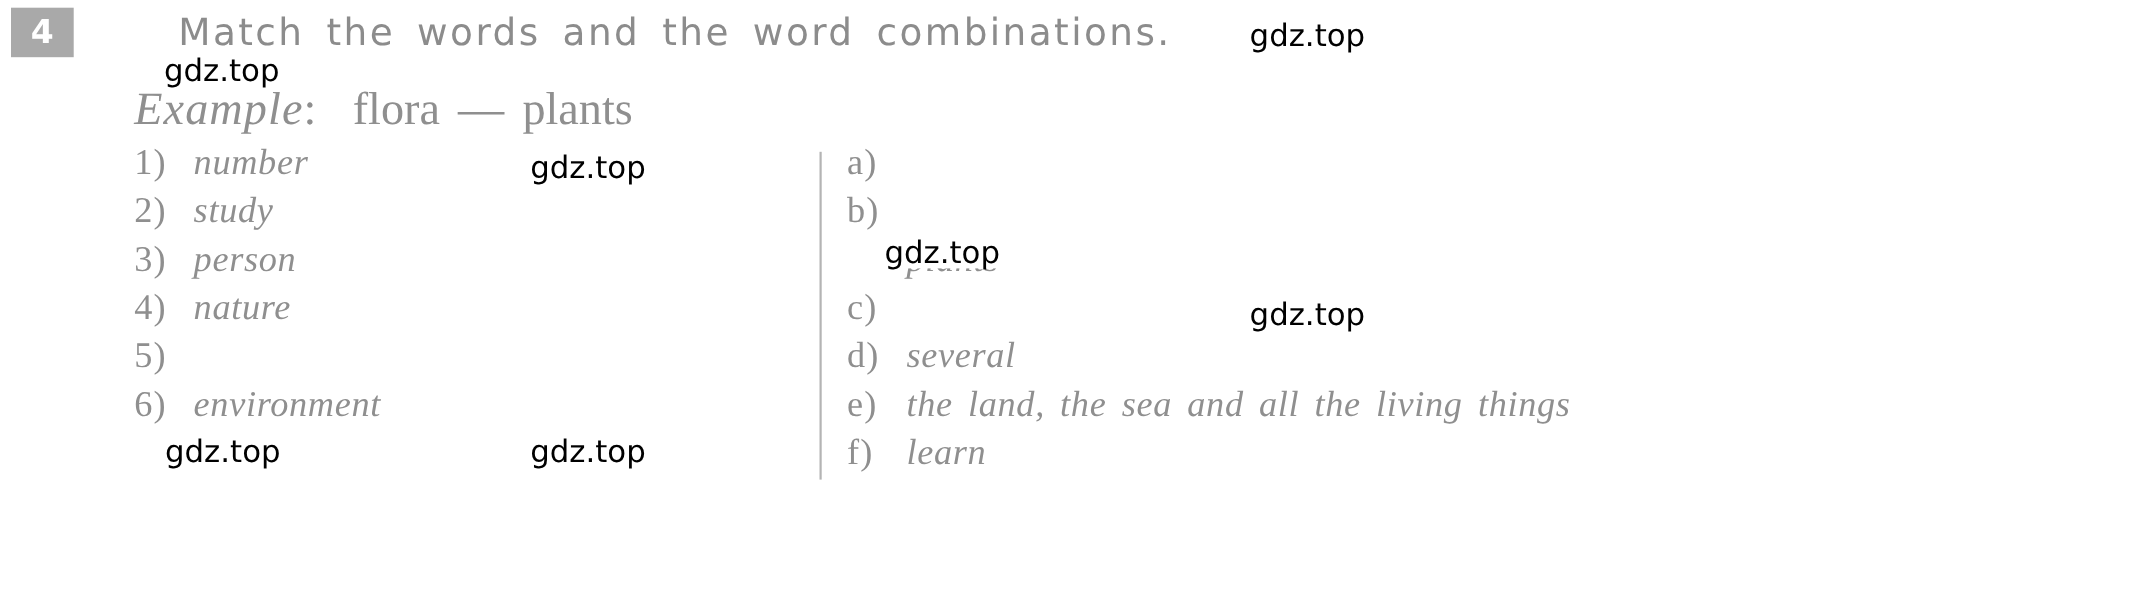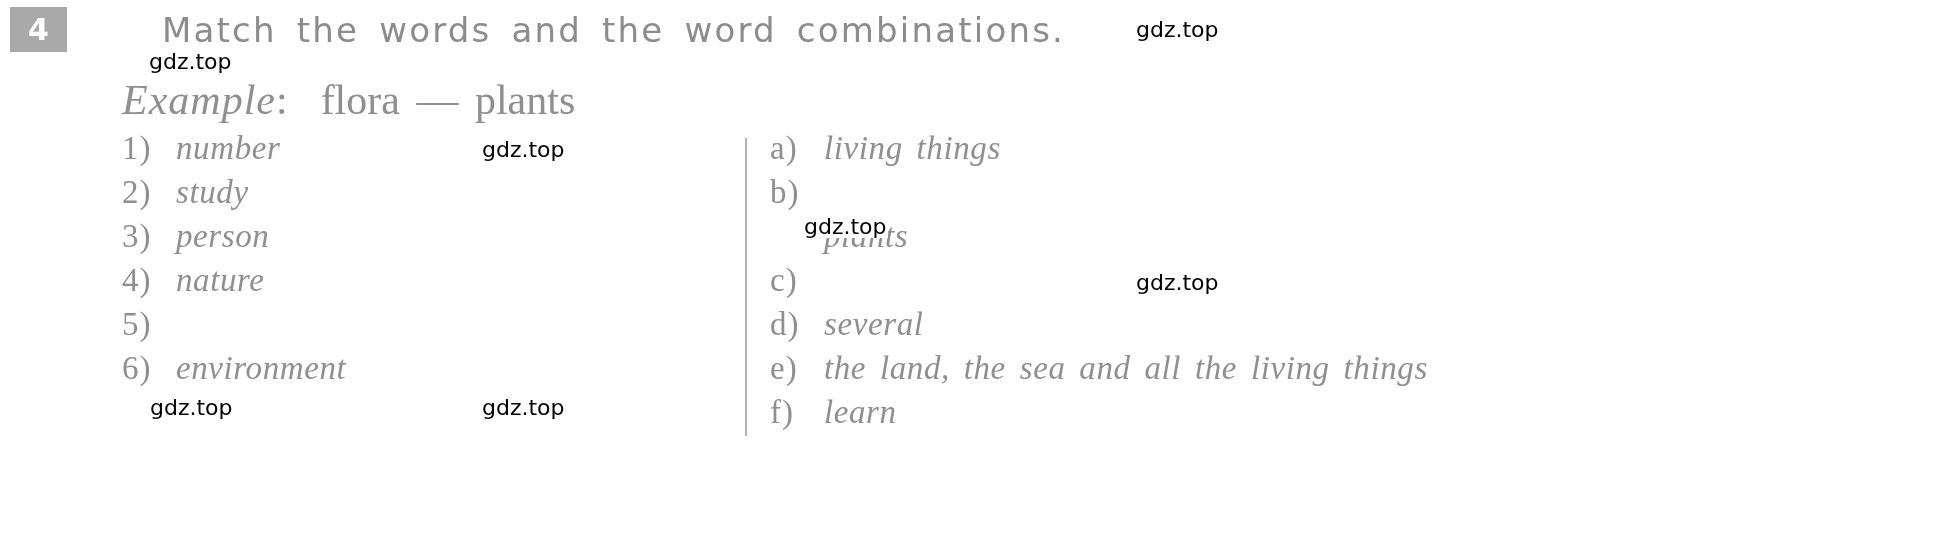--- a/index.html
+++ b/index.html
@@ -109,21 +109,21 @@
 
   .item.cont {
     height: 44px;
   }
   .item.cont .marker { visibility: hidden; }
 
   
   .wm {
     position: absolute;
     font-family: "DejaVu Sans", sans-serif;
-    font-size: 22px;
+    font-size: 28px;
     color: #000000;
     background: #ffffff;
     line-height: 1.05;
     white-space: nowrap;
     padding: 0 1px;
   }
 </style>
 </head>
 <body style="background: rgb(255, 255, 255);">
 
@@ -163,21 +163,20 @@
     </div>
     <div class="item" style="color: rgb(143, 143, 143);">
       <span class="marker">6)</span>
       <span class="text">environment</span>
     </div>
   </div>
 
   <div class="col" id="col-right">
     <div class="item" style="color: rgb(143, 143, 143);">
       <span class="marker">a)</span>
-      <span class="text">living things</span>
     </div>
     <div class="item" style="color: rgb(143, 143, 143);">
       <span class="marker">b)</span>
     </div>
     <div class="item cont" style="color: rgb(143, 143, 143);">
       <span class="marker">b)</span>
       <span class="text">plants</span>
     </div>
     <div class="item" style="color: rgb(143, 143, 143);">
       <span class="marker">c)</span>

